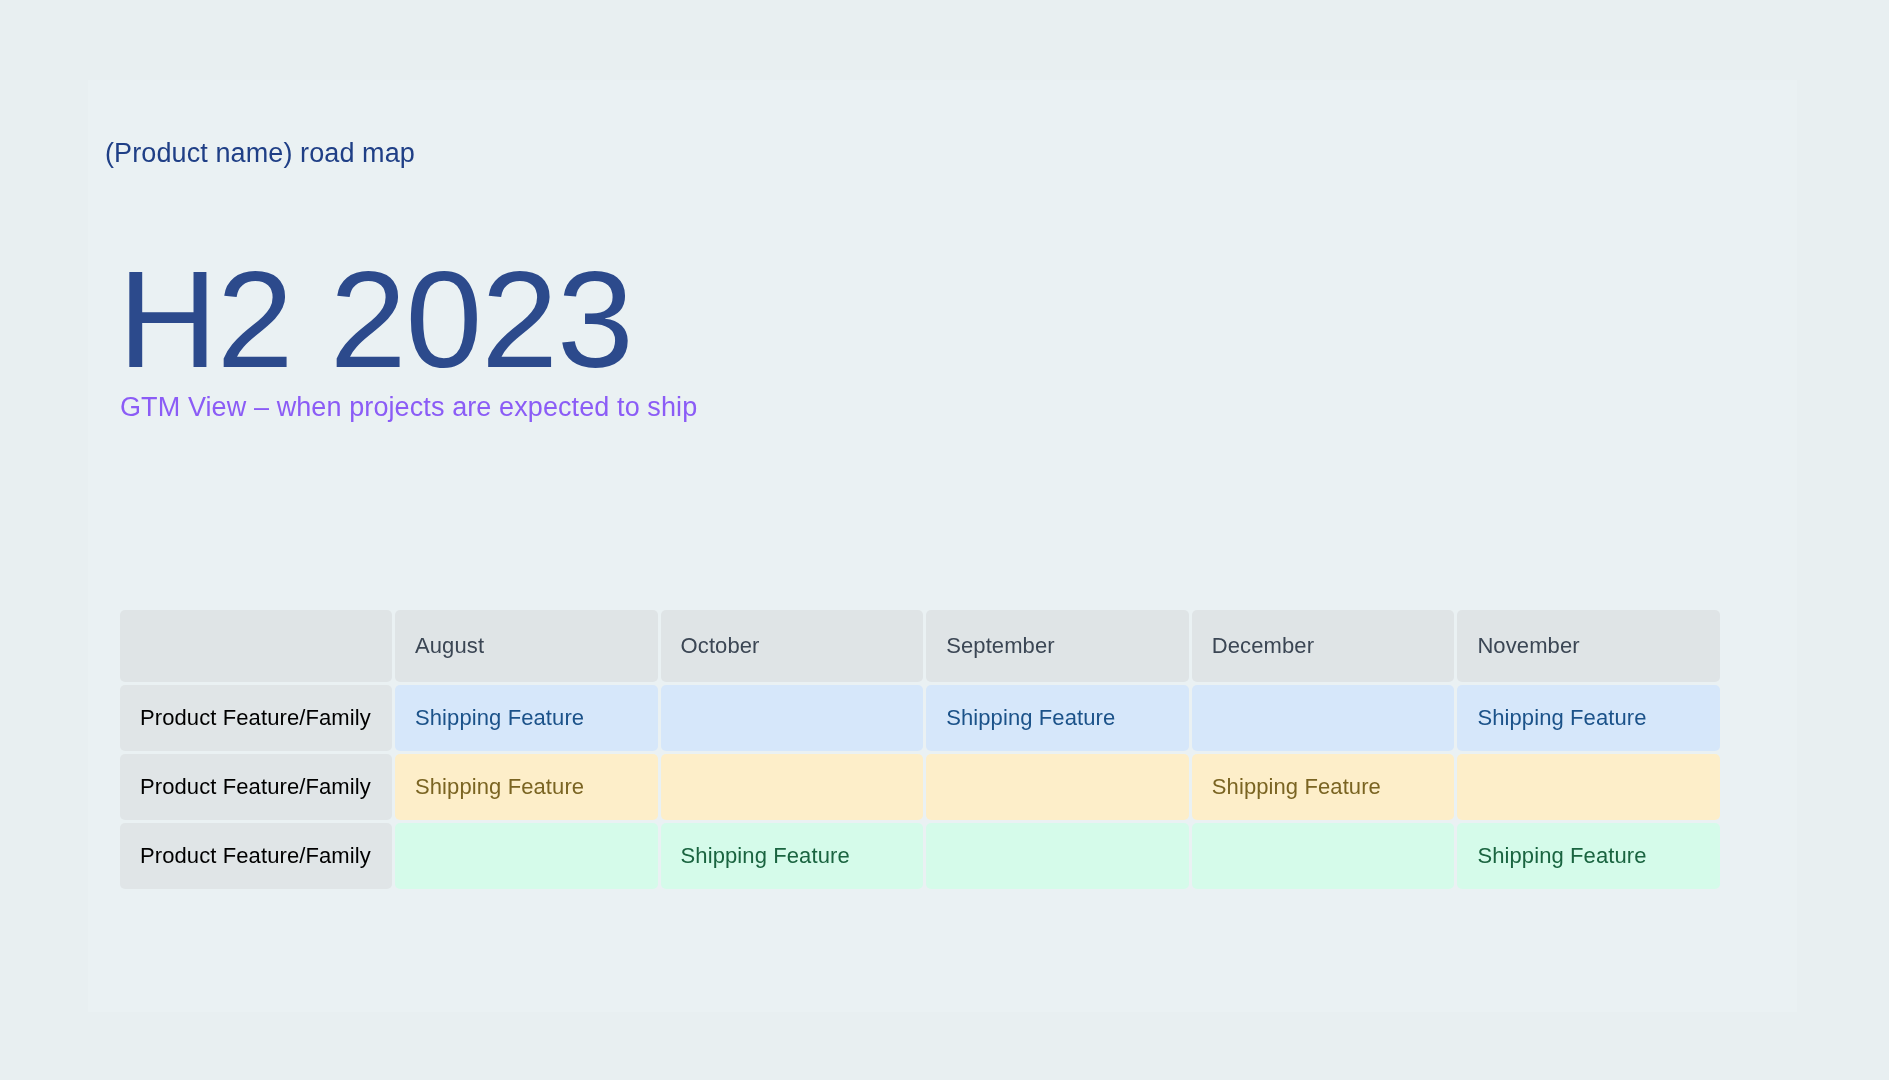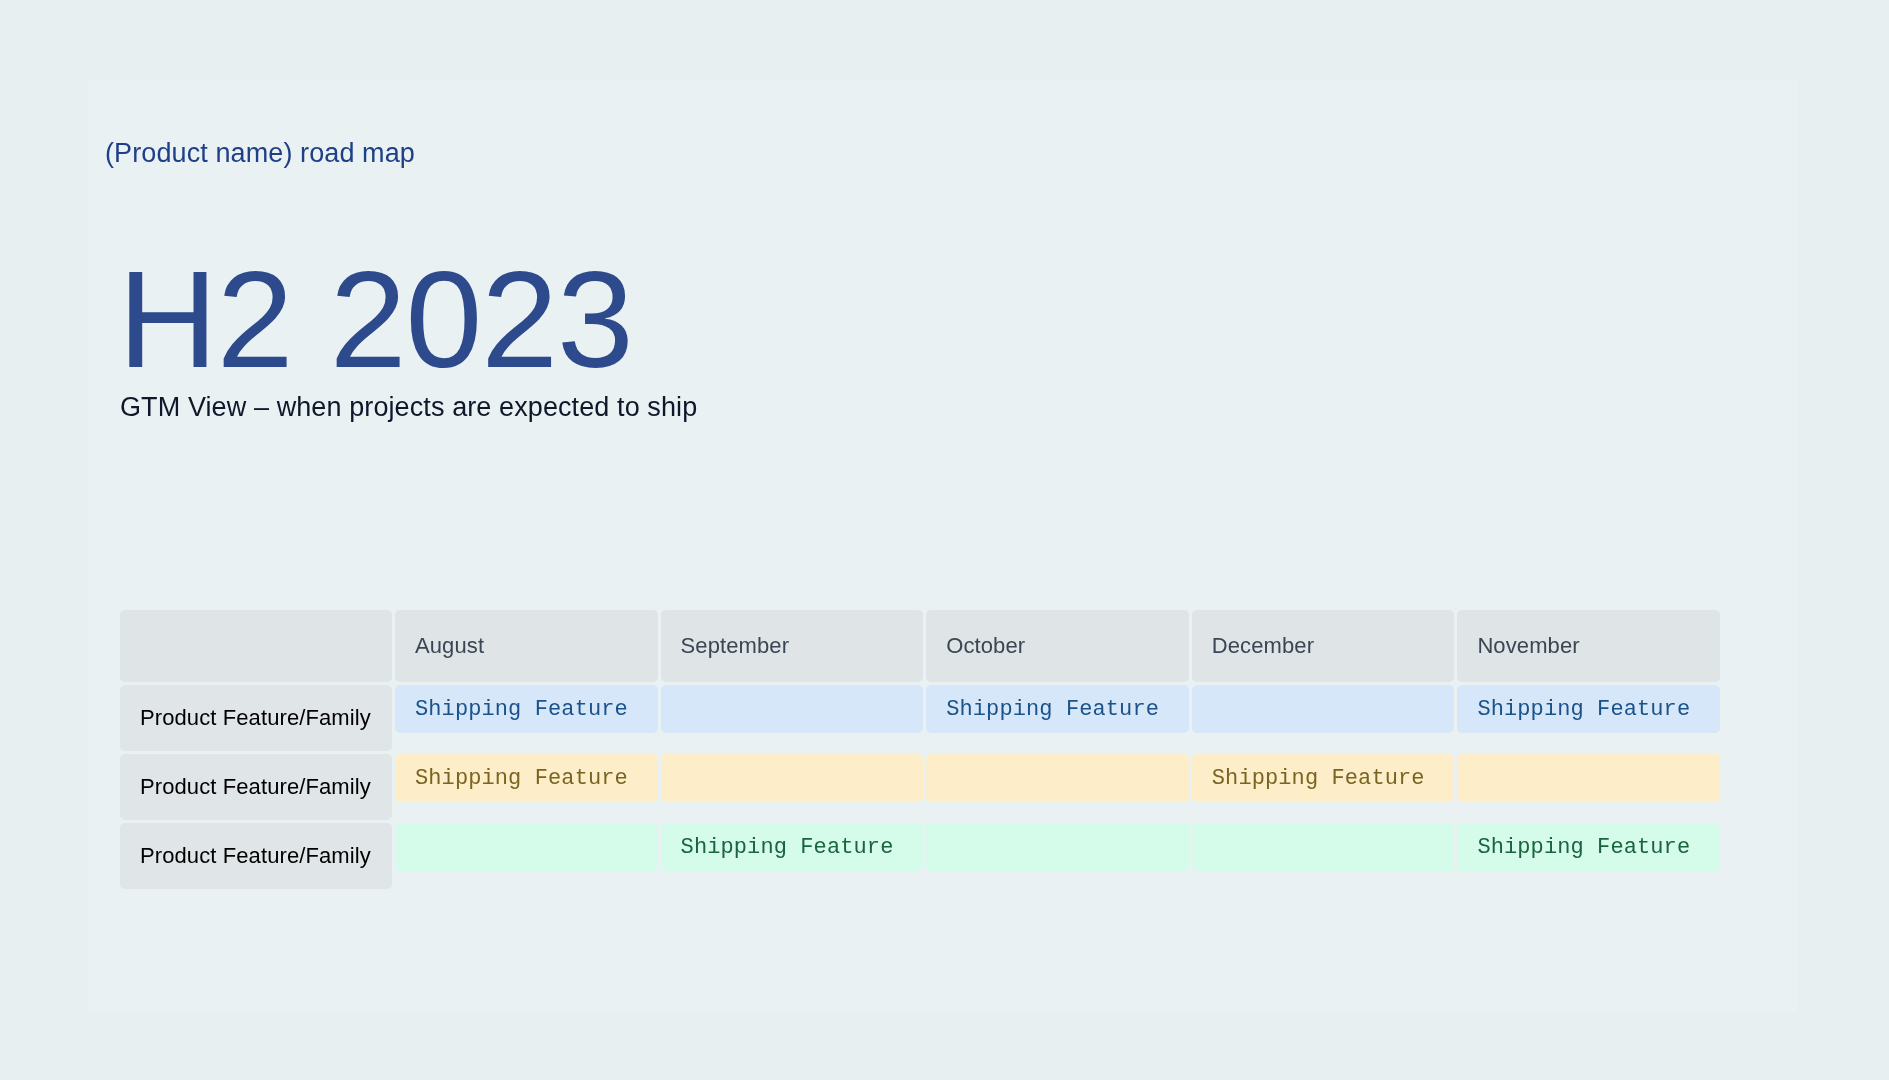--- a/index.html
+++ b/index.html
@@ -49,21 +49,21 @@
     color: #2c4a8c;
     white-space: nowrap;
   }
 
   #subtitle {
     position: absolute;
     left: 32px;
     top: 312px;
     font-size: 27px;
     letter-spacing: .1px;
-    color: #0f172a;
+    color: #8b5cf6;
     white-space: nowrap;
   }
 
   
   #roadmap {
     position: absolute;
     left: 32px;
     top: 530px;
     width: 1600px;
     display: flex;
@@ -106,22 +106,21 @@
   }
 
   
   .row.body-row .cell.label-col {
     background: #e0e5e7;
     height: 66px;
     color: #000000;
   }
 
   .row.body-row .cell.month-cell {
-    height: 48px;
-    font-family: Liberation Mono, monospace;
+    height: 66px;
   }
 
   
   .tone-blue  .month-cell { background: #d6e7fa; color: #1b5289; }
   .tone-amber .month-cell { background: #fdeec9; color: #7a6422; }
   .tone-mint  .month-cell { background: #d4fbeb; color: #1a6440; }
 
   
   .tone-mint  .month-cell { background: #d5fbea; }
 </style>
@@ -134,22 +133,22 @@
 
   <div id="big-title">H2 2023</div>
 
   <div id="subtitle">GTM View – when projects are expected to ship</div>
 
   <div id="roadmap">
 
   <div class="row header-row">
         <div class="cell label-col"></div>
         <div class="cell month-header">August</div>
+        <div class="cell month-header">October</div>
         <div class="cell month-header">September</div>
-        <div class="cell month-header">October</div>
         <div class="cell month-header">December</div>
         <div class="cell month-header">November</div>
       </div>
       <div class="row body-row tone-blue">
         <div class="cell label-col">Product Feature/Family</div>
         <div class="cell month-cell">Shipping Feature</div>
         <div class="cell month-cell"></div>
         <div class="cell month-cell">Shipping Feature</div>
         <div class="cell month-cell"></div>
         <div class="cell month-cell">Shipping Feature</div>

